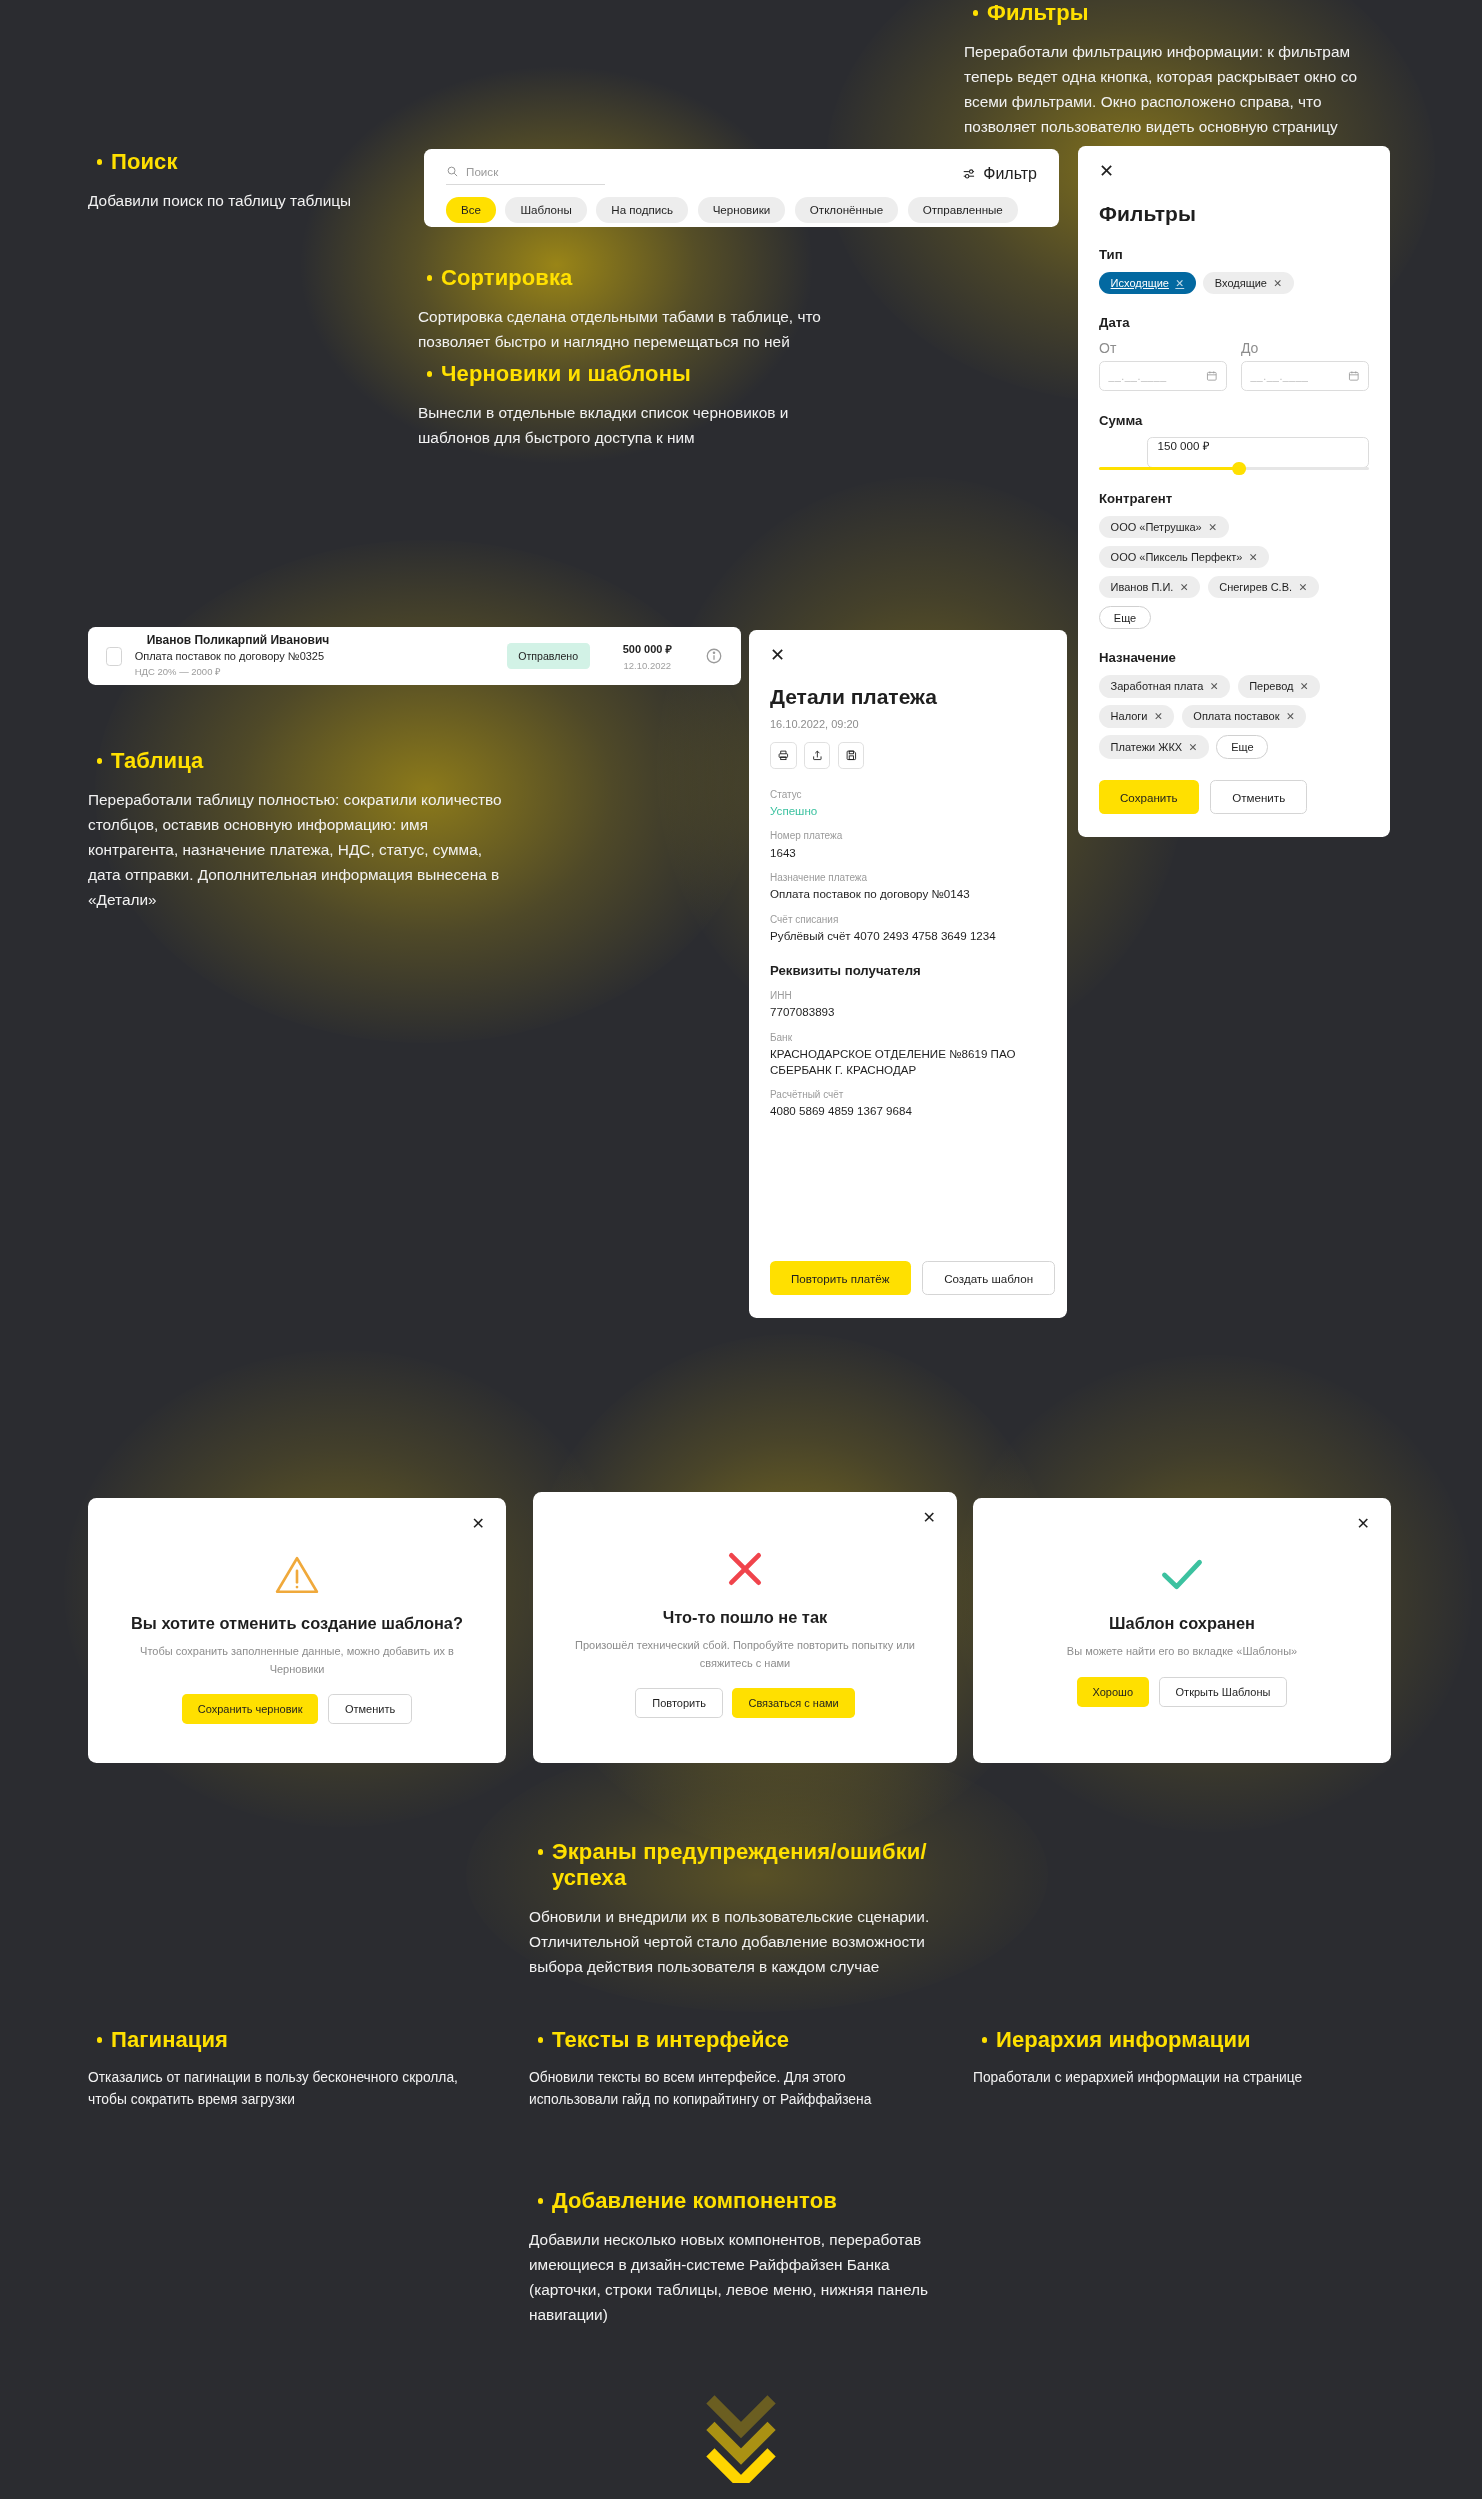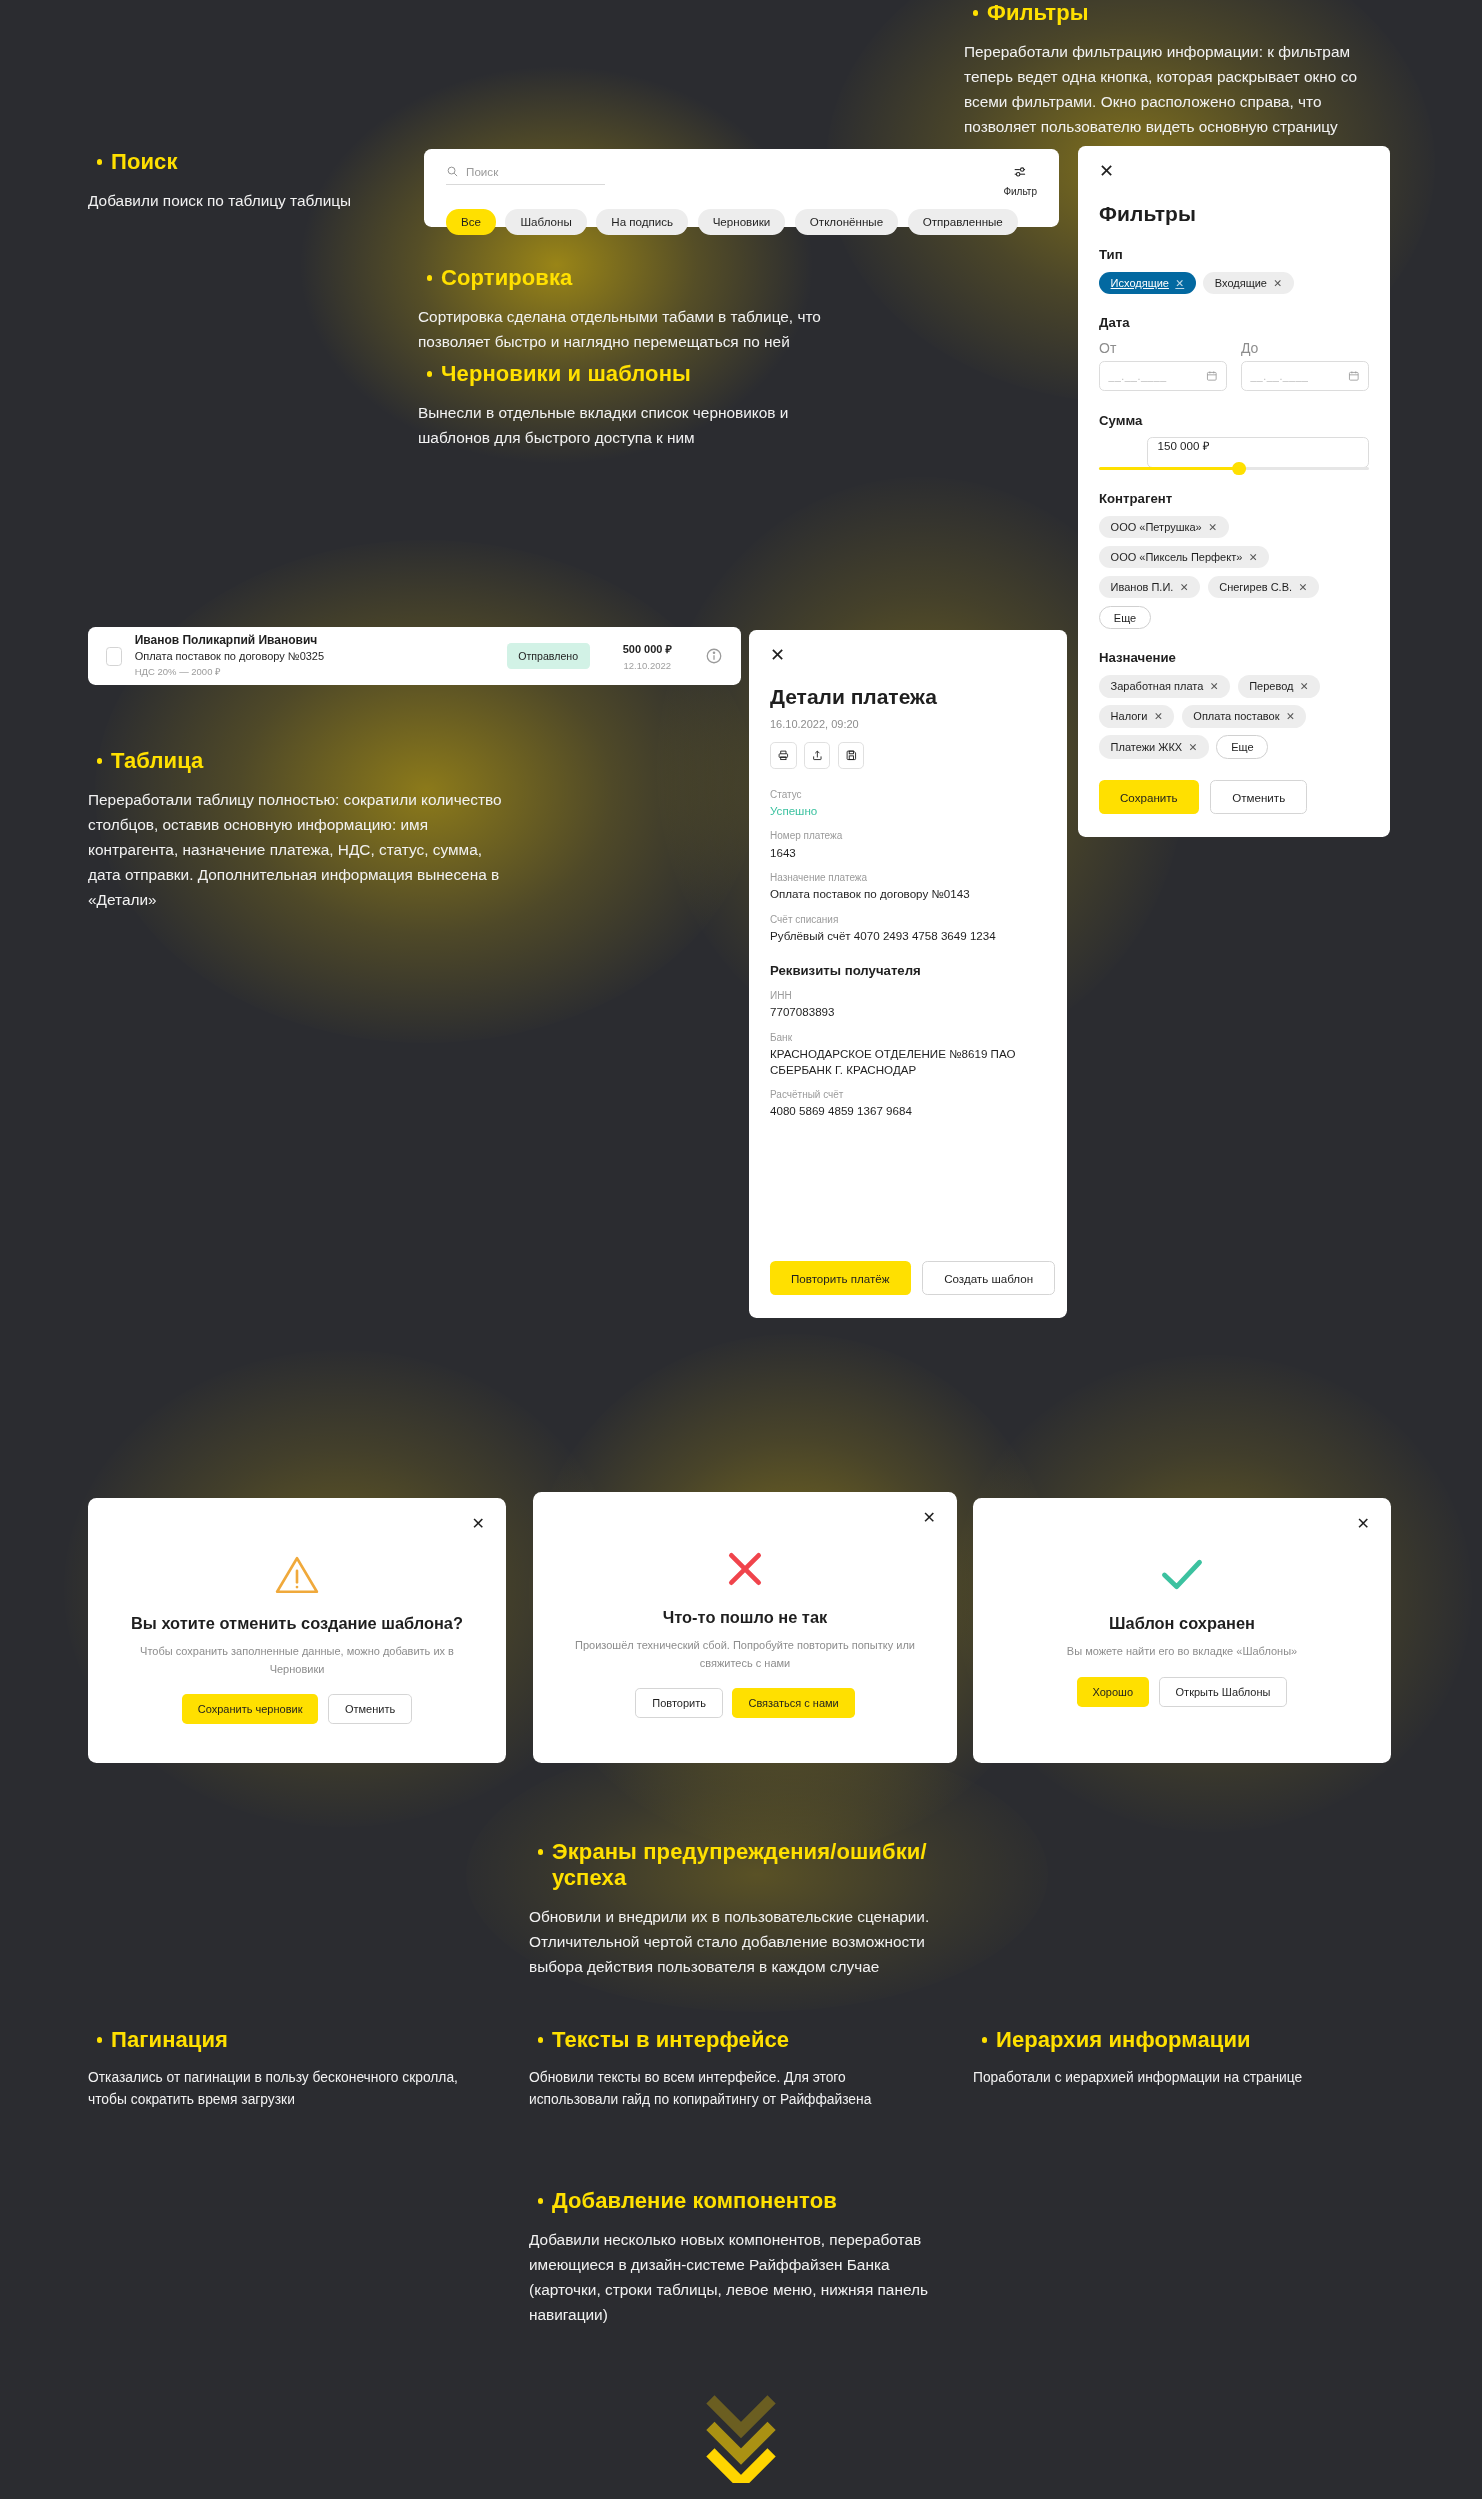--- a/index.html
+++ b/index.html
@@ -49,21 +49,21 @@
 
   
   .card { position: absolute; background: #fff; color: #1f1f1f; border-radius: 7.4px; }
 
   
   #search-panel { left: 424px; top: 149px; width: 635px; height: 78px; padding: 16px 22px 0 22px; }
   .search-row { display: flex; align-items: flex-start; justify-content: space-between; }
   .search-box { display:flex; align-items:center; gap:7.4px; width: 159px;
                 border-bottom: 1.1px solid #d9d9d9; padding-bottom: 6.4px; }
   .search-box .ph { font-size: 11.6px; color: #9a9a9a; }
-  .filter-btn { display:flex; align-items:center; gap:7.4px; font-size:10px; color:#1f1f1f; cursor:pointer;flex-direction:column; }
+  .filter-btn { display:flex; align-items:center; gap:7.4px; font-size:16px; color:#1f1f1f; cursor:pointer; }
   .tabs { display: flex; gap: 9.5px; margin-top: 11.6px; }
   .tab { background:#ededed; border-radius:12.7px; padding: 6.4px 15px; font-size:11.6px; color:#1f1f1f;
          white-space: nowrap; cursor:pointer; }
   .tab.active { background:#FFE000; }
 
   
   #filters-panel { left: 1078px; top: 146px; width: 312px; height: 691px; padding: 16px 21px; }
   .panel-close { font-size: 18px; line-height: 1; color: #1f1f1f; cursor: pointer; display:inline-block; }
   #filters-panel h2 { font-size: 21px; font-weight: 700; margin: 22px 0 21px; letter-spacing: 0.1px; }
   .f-label { font-size: 13.2px; font-weight: 700; margin-bottom: 9.5px; color:#1f1f1f; }
@@ -104,21 +104,21 @@
   .fld .v { font-size: 11.6px; color:#1f1f1f; line-height:1.38; }
   .fld .v.ok { color:#3cc2a0; }
   .sub-h { font-size: 13.2px; font-weight:700; margin: 19px 0 11.6px; }
   #details-panel .panel-actions { left: 21px; bottom: 23px; }
 
   
   #table-row { left: 88px; top: 627px; width: 653px; height: 58px;
                display:flex; align-items:center; padding: 0 18px; gap: 12.7px; }
   .chk { width:16px; height:19px; border:0.8px solid #d4d4d4; border-radius:3.7px; flex:none; cursor:pointer; }
   .row-main { flex: 1 1 auto; min-width:0; }
-  .row-name { font-size: 12px; font-weight: 700; color:#1f1f1f; line-height:1.3; }
+  .row-name { font-size: 12px; font-weight: 700; color:#1f1f1f; line-height:1.3;margin-left:12px; }
   .row-purpose { font-size: 11px; color:#1f1f1f; line-height:1.45; }
   .row-vat { font-size: 9.5px; color:#9b9b9b; line-height:1.5; }
   .row-status { background:#d2f2e6; border-radius:4.2px; padding: 7.4px 11.6px; font-size:10.6px; color:#1f1f1f;
                 white-space:nowrap; flex:none; }
   .row-amt { text-align:center; flex:none; width: 90px; }
   .row-amt .a { font-size:11px; font-weight:700; color:#1f1f1f; }
   .row-amt .d { font-size:9.5px; color:#a0a0a0; margin-top:3.2px; }
   .info-ico { flex:none; width:18px; height:18px; }
 
   

